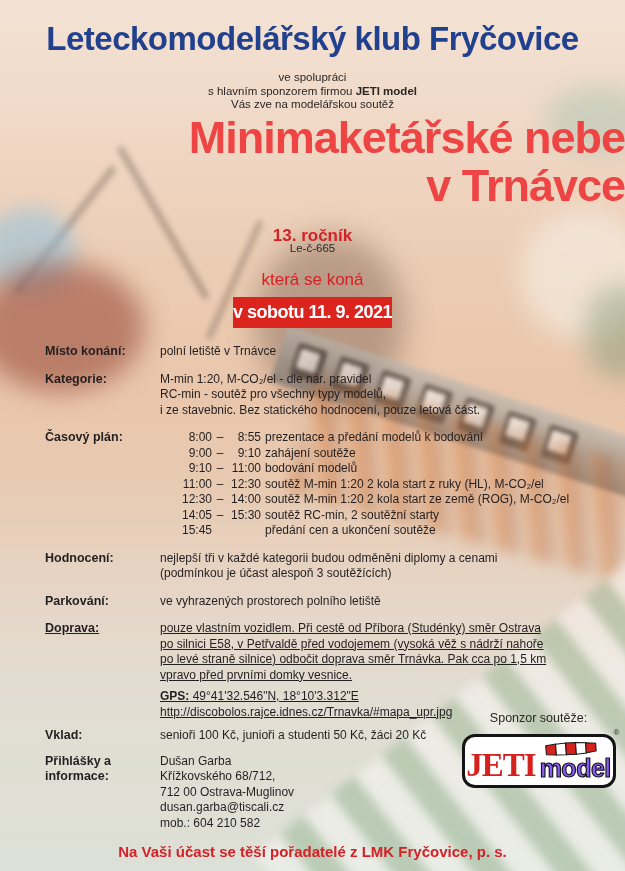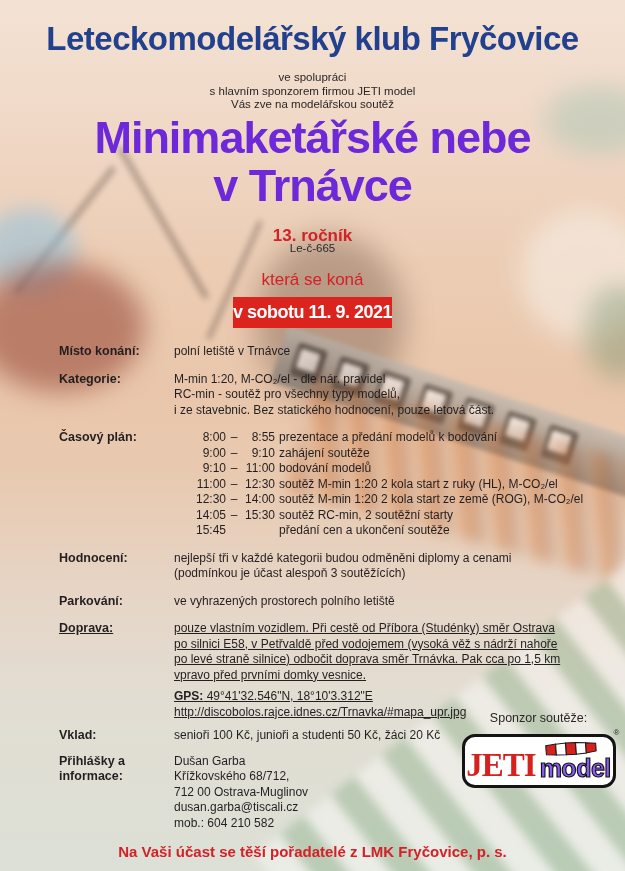--- a/index.html
+++ b/index.html
@@ -23,29 +23,29 @@
   .ribs{position:absolute;left:296px;top:418px;width:340px;height:120px;transform:rotate(15deg);
     opacity:.45;filter:blur(7px);
     background:repeating-linear-gradient(70deg,rgba(206,104,38,.85) 0 14px,rgba(140,58,20,.55) 14px 24px,rgba(230,180,140,.3) 24px 34px);}
   .wing{position:absolute;left:300px;top:660px;width:520px;height:330px;transform:rotate(-38deg);
     opacity:.42;filter:blur(5px);
     background:repeating-linear-gradient(90deg,rgba(255,255,255,.95) 0 34px,rgba(110,160,112,.75) 34px 64px);}
   
   .ctr{position:absolute;left:0;right:0;text-align:center;}
   .club{top:20px;font-size:33px;font-weight:bold;color:#21418e;letter-spacing:-0.5px;}
   .coop{top:71px;font-size:11.5px;line-height:13.5px;color:#2a2625;}
-  .coop b{font-weight:normal;}
-  .maintitle{top:114px;font-size:45px;line-height:48px;font-weight:bold;color:#6d28d9;letter-spacing:-1px;}
+  .coop b{font-weight:bold;}
+  .maintitle{top:114px;font-size:45px;line-height:48px;font-weight:bold;color:#ef4444;letter-spacing:-1px;text-align:right;}
   .edition{top:226px;font-size:17px;font-weight:bold;color:#d42127;}
   .license{top:242px;font-size:11.5px;color:#2b2827;}
   .kona{top:270px;font-size:17px;color:#d42127;}
   .badge-wrap{top:297px;}
   .badge{display:inline-block;background:#dc241f;color:#fff;font-weight:bold;
     font-size:18px;padding:5px 0;letter-spacing:-0.5px;}
-  .details{position:absolute;top:344px;left:59px;width:565px;}
+  .details{position:absolute;top:344px;left:45px;width:565px;}
   .row{display:flex;margin-bottom:12px;}
   .lbl{width:115px;flex-shrink:0;font-weight:bold;font-size:12.5px;line-height:15.5px;}
   .val{font-size:12px;line-height:15.5px;}
   .sched .srow{display:flex;}
   .ts{width:52px;text-align:right;flex-shrink:0;}
   .td{width:16px;text-align:center;flex-shrink:0;}
   .te{width:33px;text-align:right;flex-shrink:0;}
   .tdesc{margin-left:4px;white-space:nowrap;}
   .gps-line{margin-top:6px;}
   .gps-line b{font-weight:bold;}

